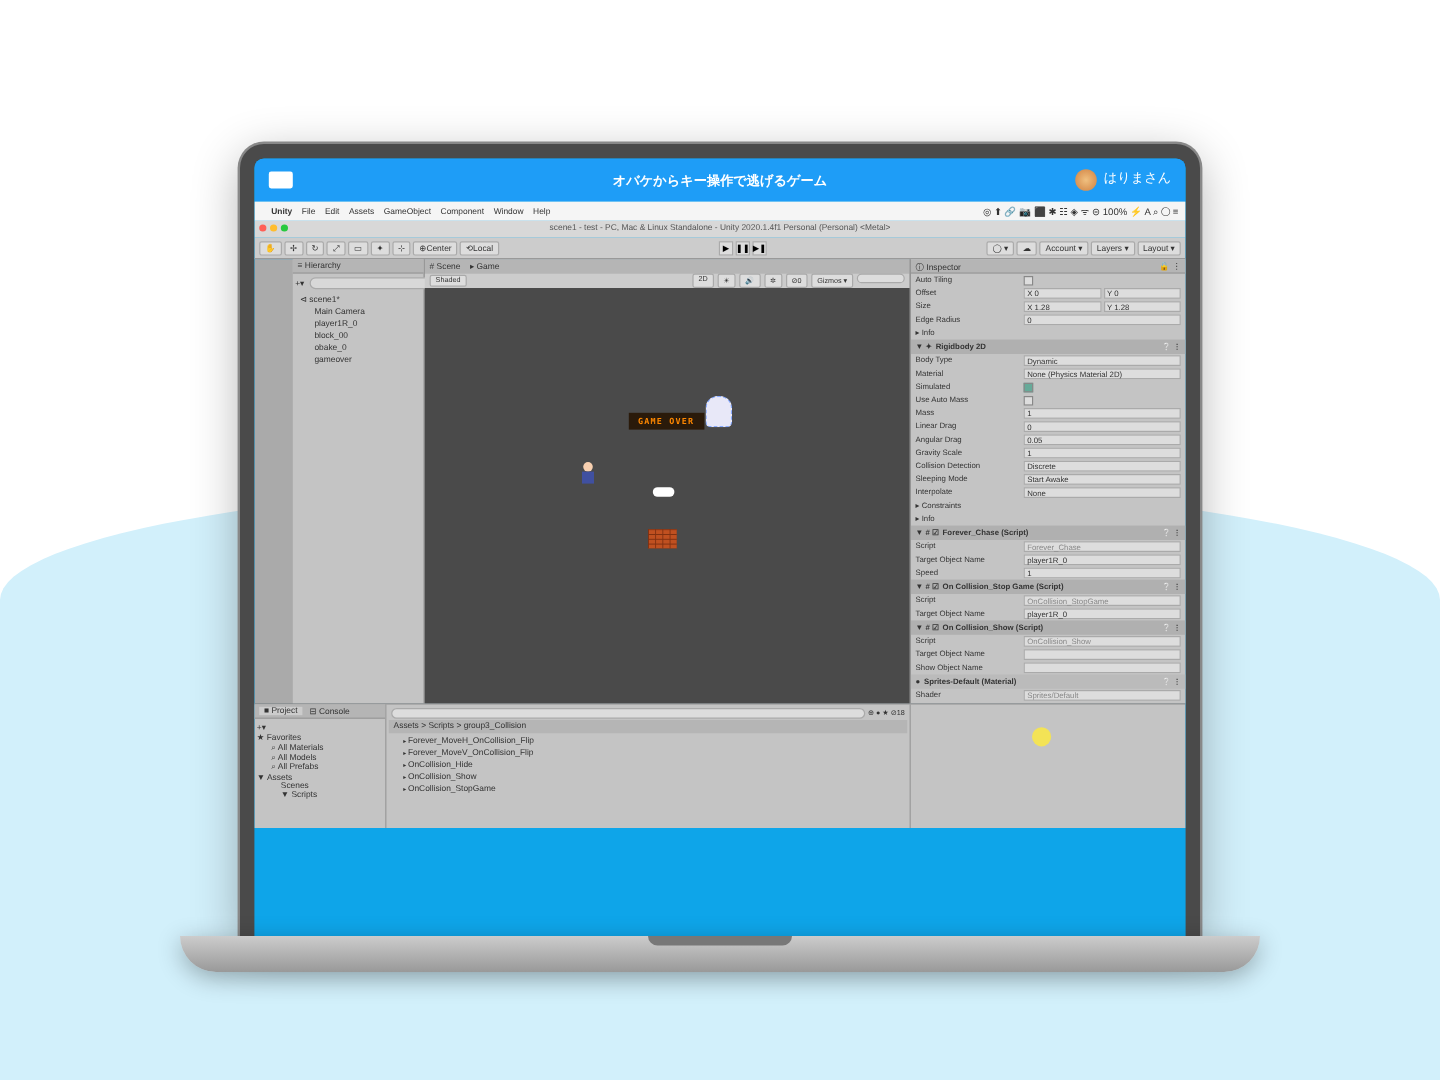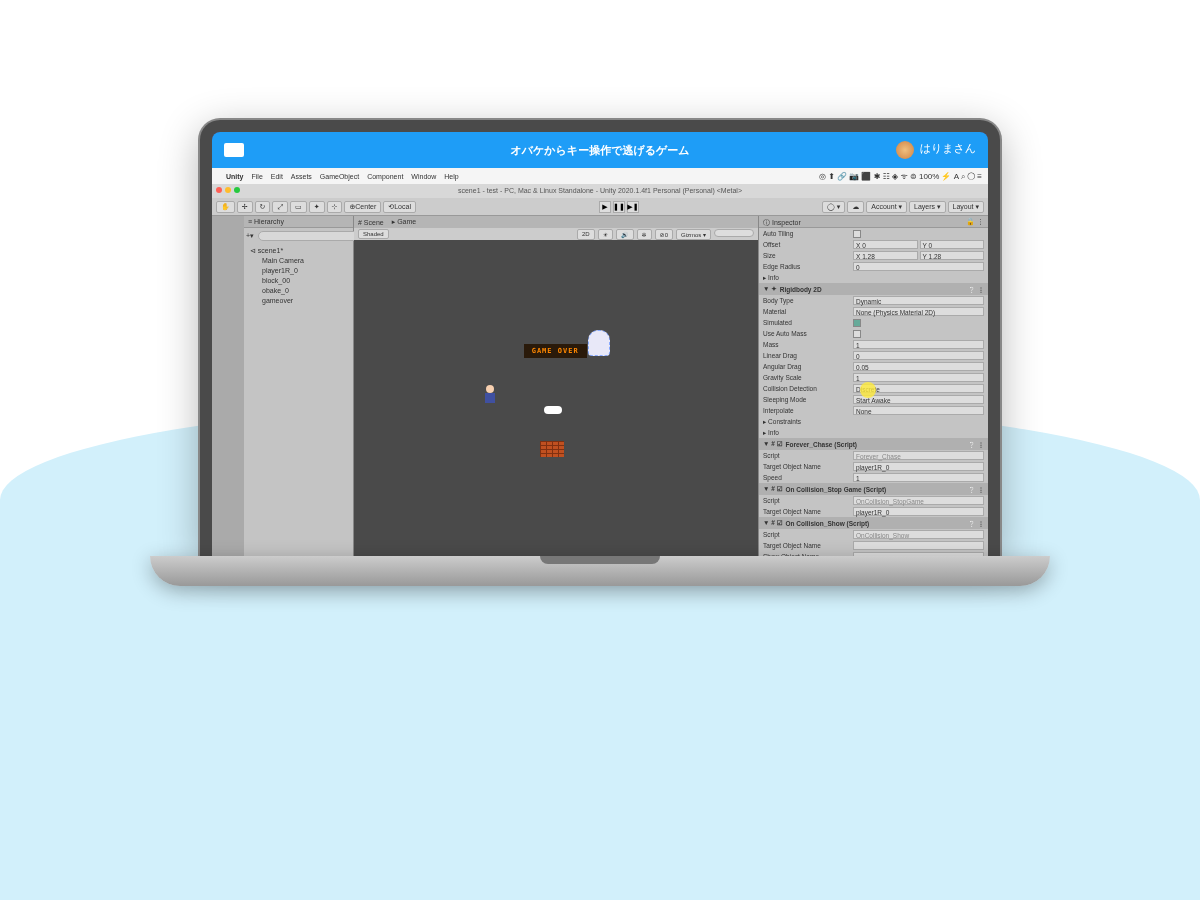--- a/index.html
+++ b/index.html
@@ -1,19 +1,19 @@
 <!DOCTYPE html>
 <html><head>
 <meta charset="utf-8">
 <style>
 *{margin:0;padding:0;box-sizing:border-box;font-family:-apple-system,BlinkMacSystemFont,sans-serif;}
 body{width:1200px;height:900px;background:#fff;position:relative;overflow:hidden;}
 .bg-wave{position:absolute;bottom:0;left:0;width:100%;height:500px;background:#d2f0fb;border-radius:50% 50% 0 0/20% 20% 0 0;}
 .laptop{position:absolute;left:150px;top:120px;width:900px;height:620px;}
-.laptop-screen{width:800px;height:436px;margin:0 auto;background:#7f1d1d;border-radius:20px 20px 0 0;border:12px solid #4a4a4a;border-bottom:none;box-shadow:0 0 0 2px #888,0 10px 40px rgba(0,0,0,0.3);overflow:hidden;position:relative;}
+.laptop-screen{width:800px;height:660px;margin:0 auto;background:#0ea5e9;border-radius:20px 20px 0 0;border:12px solid #4a4a4a;border-bottom:none;box-shadow:0 0 0 2px #888,0 10px 40px rgba(0,0,0,0.3);overflow:hidden;position:relative;}
 .laptop-base{width:900px;height:30px;background:linear-gradient(#ccc,#999);border-radius:0 0 40px 40px;margin:0 auto;box-shadow:0 5px 20px rgba(0,0,0,0.3);position:relative;}
 .laptop-notch{position:absolute;left:50%;top:0;transform:translateX(-50%);width:120px;height:8px;background:#777;border-radius:0 0 10px 10px;}
 .app-header{height:36px;background:#1e9df7;display:flex;align-items:center;padding:0 12px;color:#fff;font-size:11px;}
 .logo-box{width:20px;height:14px;background:#fff;border-radius:2px;margin-right:auto;}
 .app-title{position:absolute;left:50%;transform:translateX(-50%);font-weight:bold;}
 .user-badge{display:flex;gap:6px;}
 .avatar{width:18px;height:18px;border-radius:50%;background:radial-gradient(circle,#f0c080,#d08040);}
 .mac-menubar{height:16px;background:#f5f5f5;display:flex;align-items:center;font-size:7px;color:#333;padding:0 6px;gap:8px;}
 .mac-menubar .right{margin-left:auto;display:flex;gap:4px;font-size:8px;}
 .unity-title{height:14px;background:#d8d8d8;text-align:center;font-size:7px;color:#555;line-height:14px;position:relative;}

